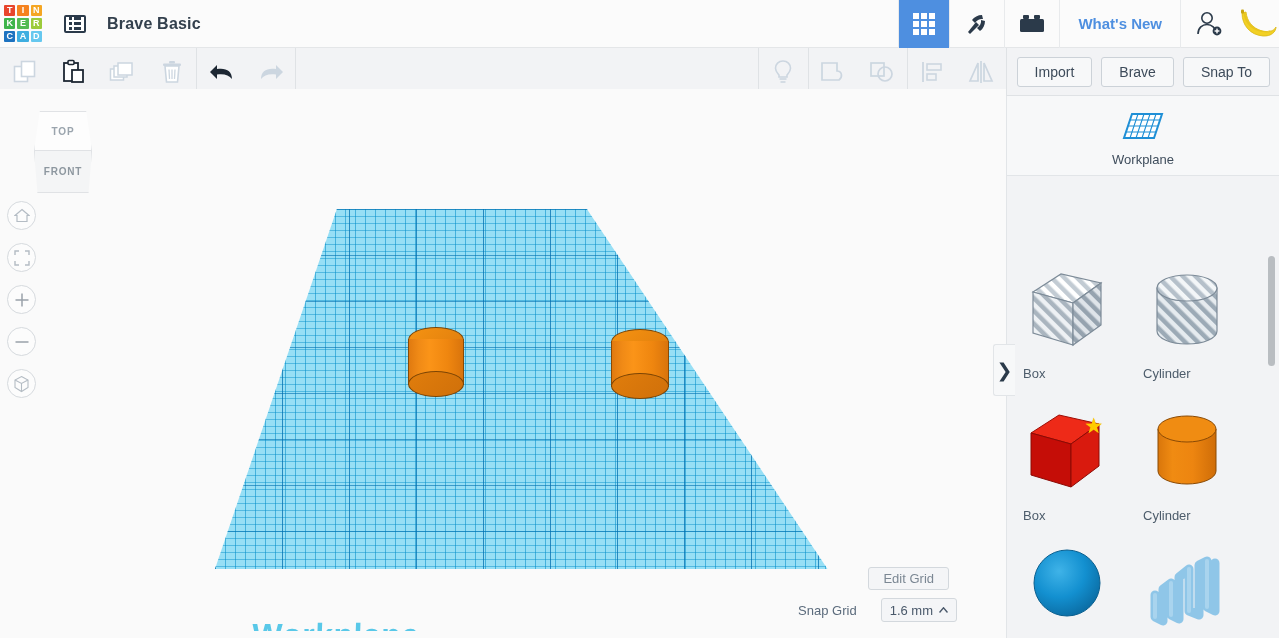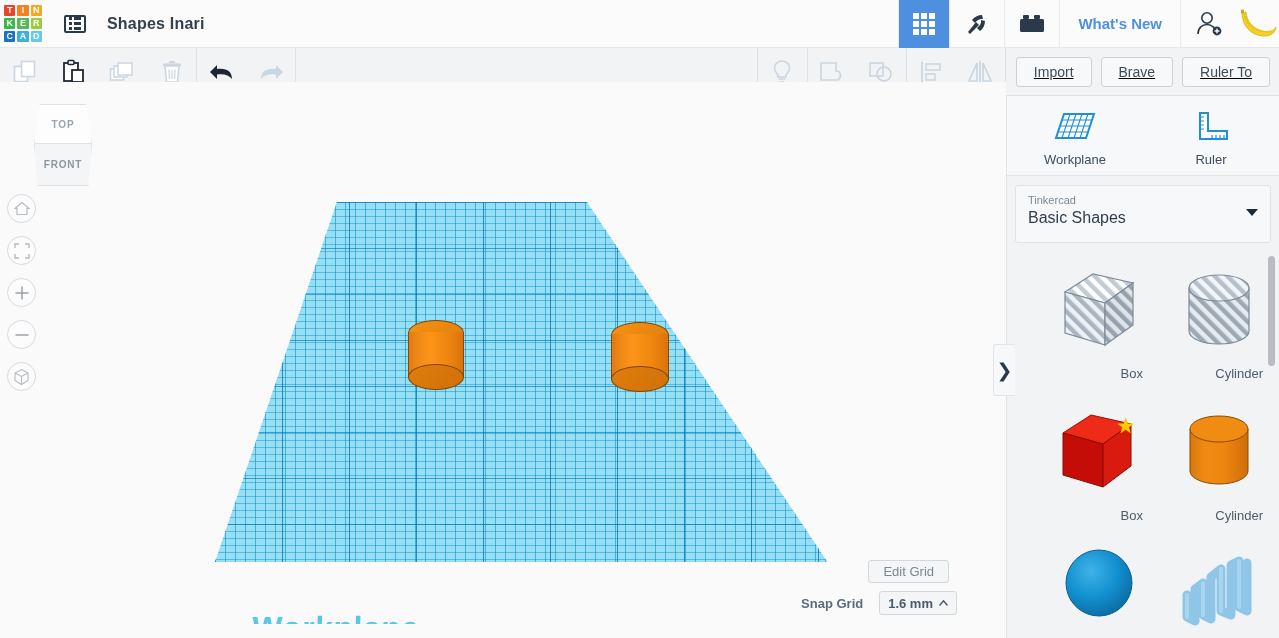--- a/index.html
+++ b/index.html
@@ -80,21 +80,21 @@
   .spacer-flex { flex: 1; }
   .act-btn {
     height: 30px; padding: 0 17px; margin-right: 9px;
     background: #f7f8f9; border: 1px solid #ccd2d8; border-radius: 3px;
     color: #3d4b5a; font-size: 14px; font-family: "Liberation Sans", sans-serif;
     display: flex; align-items: center; justify-content: center; cursor: pointer;
   }
 
   
   .canvas {
-    position: absolute; top: 82px; left: 0; width: 1006px; height: 542px;
+    position: absolute; top: 89px; left: 0; width: 1006px; height: 542px;
     background: #fafafa; overflow: hidden;
   }
 
   
   .viewcube { position: absolute; left: 25px; top: 22px; width: 76px; height: 84px; }
   .vc-top {
     position: absolute; left: 9px; top: 0; width: 58px; height: 40px;
     background: #fdfdfd; border: 1px solid #e0e2e5;
     clip-path: polygon(10% 0, 90% 0, 100% 100%, 0 100%);
     display: flex; align-items: center; justify-content: center;
@@ -151,21 +151,21 @@
     position: absolute; left: 0; bottom: 0; width: 100%; height: 26px; border-radius: 50%;
     background: linear-gradient(135deg, #e07d0c, #d0700a);
     border: 1px solid #7d4504;
   }
   .grid-ctl-edit {
     position: absolute; right: 57px; top: 478px; height: 23px; padding: 0 14px;
     background: #f4f5f7; border: 1px solid #d3d8dd; border-radius: 3px;
     color: #7b8793; font-size: 13px; display: flex; align-items: center; cursor: pointer;
   }
   .snap-row {
-    position: absolute; right: 49px; top: 509px; display: flex; align-items: center; gap: 16px; font-weight: bold;
+    position: absolute; right: 49px; top: 509px; display: flex; align-items: center; gap: 24px;
   }
   .snap-label { font-size: 13px; color: #5b6b7c; }
   .snap-select {
     height: 24px; padding: 0 8px; background: #f4f5f7; border: 1px solid #d3d8dd;
     border-radius: 3px; color: #49586a; font-size: 13px;
     display: flex; align-items: center; gap: 6px; cursor: pointer;
   }
   .collapse-tab {
     position: absolute; left: 993px; top: 344px; width: 22px; height: 52px;
     background: #f7f8f9; border: 1px solid #e2e5e8; border-right: none;
@@ -199,21 +199,21 @@
     width: 0; height: 0; border-left: 6px solid transparent; border-right: 6px solid transparent;
     border-top: 7px solid #1e2a36;
   }
   .shape-grid {
     position: absolute; top: 155px; left: 0; width: 273px; height: 387px;
     padding: 14px 16px 0 16px; overflow: hidden;
   }
   .shape-row { display: flex; }
   .shape-cell {
     width: 120px; height: 142px; display: flex; flex-direction: column;
-    align-items: flex-end; justify-content: flex-start; position: relative; cursor: pointer;
+    align-items: flex-start; justify-content: flex-start; position: relative; cursor: pointer;
   }
   .shape-cell .label { font-size: 13px; color: #4d5c6b; margin-top: 6px; }
   .shape-thumb { width: 88px; height: 95px; position: relative; }
   .star-badge {
     position: absolute; right: 8px; top: 8px; font-size: 21px; color: #ffcc00;
     line-height: 1; text-shadow: 0 0 1px #e0a800;
   }
   .rp-scroll {
     position: absolute; right: 4px; top: 160px; width: 7px; height: 110px;
     background: #b9bdc1; border-radius: 4px;
@@ -247,21 +247,21 @@
             <i class="dot"></i>
             <i class="bar"></i>
           </div>
         <div class="row">
             <i class="dot"></i>
             <i class="bar"></i>
           </div>
       </div>
     </div>
 
-    <div class="doc-title">Shapes Inari</div>
+    <div class="doc-title">Brave Basic</div>
 
     <div class="topbar-right">
       <div class="tb-item active">
         <div class="grid9">
           <i></i>
             <i></i>
             <i></i>
             <i></i>
             <i></i>
             <i></i>
@@ -387,24 +387,24 @@
       </div>
       <div class="tool-btn">
         <svg width="32" height="26" viewBox="0 0 32 26">
           <path d="M13 4 L13 22 L5 22 Z" fill="none" stroke="#ccd6e0" stroke-width="1.7"></path>
           <path d="M19 4 L19 22 L27 22 Z" fill="none" stroke="#ccd6e0" stroke-width="1.7"></path>
           <line x1="16" y1="2" x2="16" y2="24" stroke="#ccd6e0" stroke-width="1.7"></line>
         </svg>
       </div>
     </div>
     <div class="vsep"></div>
-    <div style="display:flex; align-items:center; padding-left:10px;text-decoration:underline;">
+    <div style="display:flex; align-items:center; padding-left:10px;">
       <div class="act-btn">Import</div>
       <div class="act-btn">Brave</div>
-      <div class="act-btn">Ruler To</div>
+      <div class="act-btn">Snap To</div>
     </div>
   </div>
 
   <div class="canvas">
 
     <div class="plane-wrap">
       <div class="plane"></div>
       <div class="plane-major"></div>
       <div class="plane-label">Workplane</div>
 
@@ -471,35 +471,22 @@
 
     <div class="rp-tools">
       <div class="rp-tool">
         <svg width="44" height="34" viewBox="0 0 44 34">
           <path d="M11 3 L41 3 L33 27 L3 27 Z" fill="#fff" stroke="#1f8fd6" stroke-width="2"></path>
           <path d="M17 3 L9 27 M23 3 L15 27 M29 3 L21 27 M35 3 L27 27" stroke="#1f8fd6" stroke-width="1.1" fill="none"></path>
           <path d="M9 9 L39 9 M7.3 15 L37 15 M5.5 21 L35 21" stroke="#1f8fd6" stroke-width="1.1" fill="none"></path>
         </svg>
         <span>Workplane</span>
       </div>
-      <div class="rp-tool">
-        <svg width="40" height="34" viewBox="0 0 40 34">
-          <path d="M9 2 L17 2 L17 20 L36 20 L36 28 L9 28 Z" fill="#fff" stroke="#1f8fd6" stroke-width="2"></path>
-          <path d="M9 6 L13 6 M9 10 L13 10 M9 14 L13 14 M9 18 L13 18" stroke="#1f8fd6" stroke-width="1.2"></path>
-          <path d="M21 24 L21 28 M25 24 L25 28 M29 24 L29 28 M33 24 L33 28" stroke="#1f8fd6" stroke-width="1.2"></path>
-        </svg>
-        <span>Ruler</span>
-      </div>
-    </div>
-
-    <div class="shape-dd">
-      <div class="sub">Tinkercad</div>
-      <div class="main">Basic Shapes</div>
-      <div class="caret"></div>
-    </div>
+    </div>
+
 
     <div class="shape-grid">
 
       <div class="shape-row">
         <div class="shape-cell">
           <div class="shape-thumb">
             <svg width="88" height="95" viewBox="0 0 88 95">
               <defs>
                 <pattern id="hatchA" width="9" height="9" patternTransform="rotate(-45)" patternUnits="userSpaceOnUse">
                   <rect width="9" height="9" fill="#ffffff"></rect>

